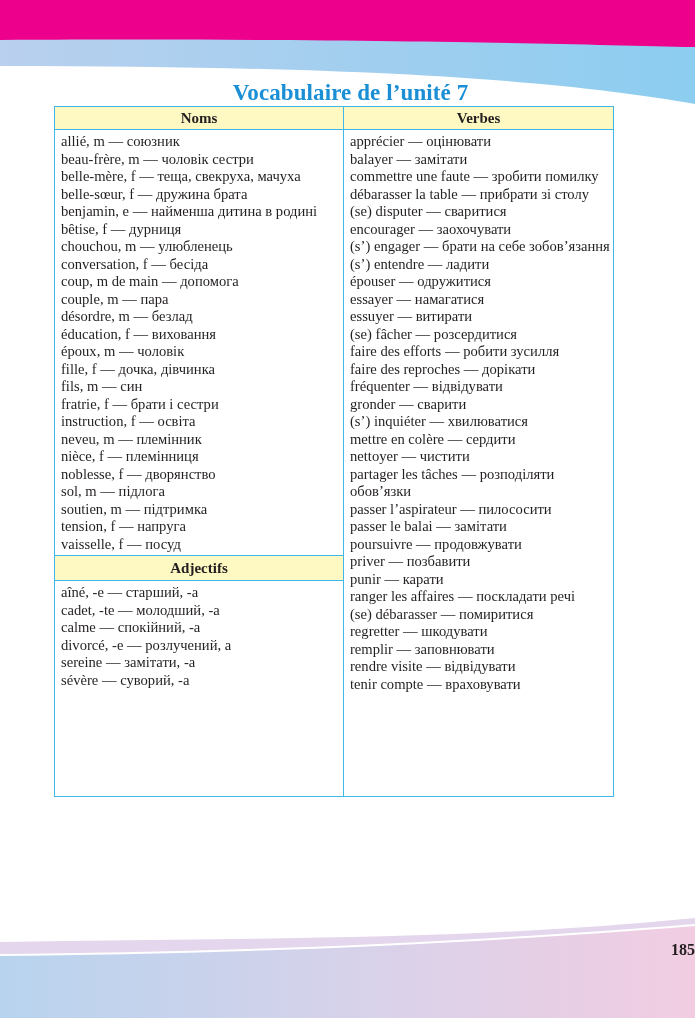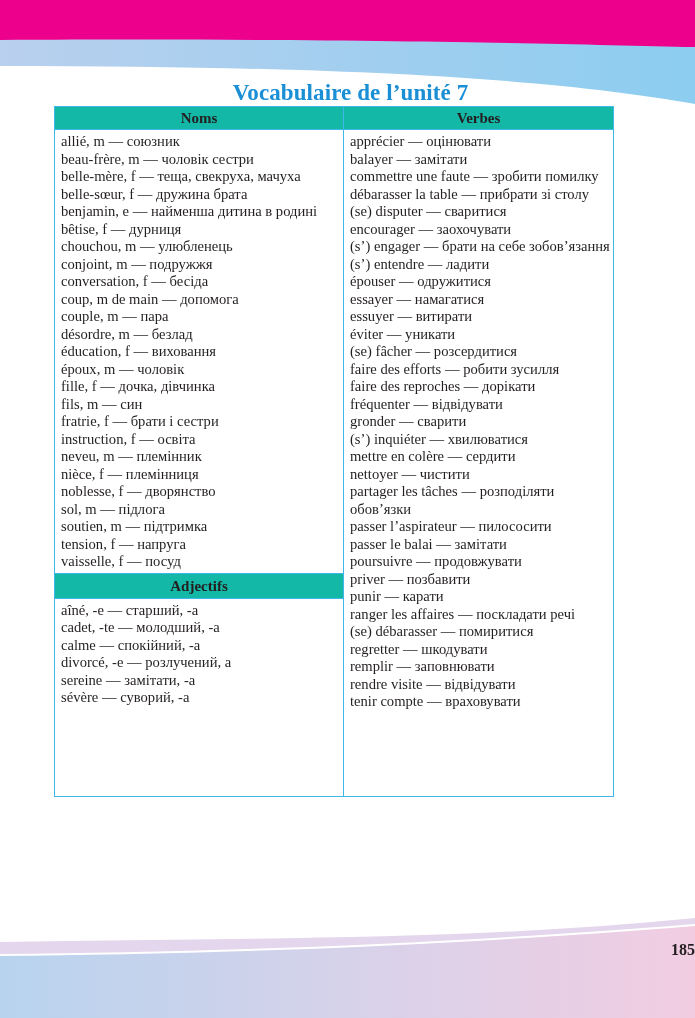--- a/index.html
+++ b/index.html
@@ -17,21 +17,21 @@
 
   .vtable {
     position: absolute; left: 54px; top: 106px; width: 560px; height: 691px;
     border: 1.5px solid #3fb7e8;
   }
   .col { position: absolute; top: 0; bottom: 0; }
   .col-left { left: 0; width: 289px; border-right: 1.5px solid #3fb7e8; }
   .col-right { left: 289px; right: 0; }
 
   .hdr {
-    height: 23px; background: #14b8a6; border-bottom: 1.5px solid #3fb7e8;
+    height: 23px; background: #fef9c3; border-bottom: 1.5px solid #3fb7e8;
     text-align: center; font-family: "Liberation Serif", serif; font-weight: bold;
     font-size: 15px; line-height: 22px; color: #231f20;
   }
   .hdr.mid { border-top: 1.5px solid #3fb7e8; height: 26px; line-height: 24px; }
 
   .list { padding: 3px 0 0 6px; font-family: "Liberation Serif", serif; font-size: 14.6px; line-height: 17.5px; }
   .list li { list-style: none; white-space: nowrap; }
   .list li.wrap { white-space: normal; }
 
   .page-num {
@@ -59,21 +59,20 @@
   <div class="col col-left">
     <div class="hdr">Noms</div>
     <ul class="list" id="noms-list">
         <li class="wrap">allié, m — союзник</li>
         <li class="wrap">beau-frère, m — чоловік сестри</li>
         <li class="wrap">belle-mère, f — теща, свекруха, мачуха</li>
         <li class="wrap">belle-sœur, f — дружина брата</li>
         <li class="wrap">benjamin, e — найменша дитина в родині</li>
         <li class="wrap">bêtise, f — дурниця</li>
         <li class="wrap">chouchou, m — улюбленець</li>
-        <li class="wrap">conjoint, m — подружжя</li>
         <li class="wrap">conversation, f — бесіда</li>
         <li class="wrap">coup, m de main — допомога</li>
         <li class="wrap">couple, m — пара</li>
         <li class="wrap">désordre, m — безлад</li>
         <li class="wrap">éducation, f — виховання</li>
         <li class="wrap">époux, m — чоловік</li>
         <li class="wrap">fille, f — дочка, дівчинка</li>
         <li class="wrap">fils, m — син</li>
         <li class="wrap">fratrie, f — брати і сестри</li>
         <li class="wrap">instruction, f — освіта</li>
@@ -102,21 +101,20 @@
         <li class="wrap">balayer — замітати</li>
         <li class="wrap">commettre une faute — зробити помилку</li>
         <li class="wrap">débarasser la table — прибрати зі столу</li>
         <li class="wrap">(se) disputer — сваритися</li>
         <li class="wrap">encourager — заохочувати</li>
         <li class="wrap">(s’) engager — брати на себе зобов’язання</li>
         <li class="wrap">(s’) entendre — ладити</li>
         <li class="wrap">épouser — одружитися</li>
         <li class="wrap">essayer — намагатися</li>
         <li class="wrap">essuyer — витирати</li>
-        <li class="wrap">éviter — уникати</li>
         <li class="wrap">(se) fâcher — розсердитися</li>
         <li class="wrap">faire des efforts — робити зусилля</li>
         <li class="wrap">faire des reproches — дорікати</li>
         <li class="wrap">fréquenter — відвідувати</li>
         <li class="wrap">gronder — сварити</li>
         <li class="wrap">(s’) inquiéter — хвилюватися</li>
         <li class="wrap">mettre en colère — сердити</li>
         <li class="wrap">nettoyer — чистити</li>
         <li class="wrap">partager les tâches — розподіляти обов’язки</li>
         <li class="wrap">passer l’aspirateur — пилососити</li>

